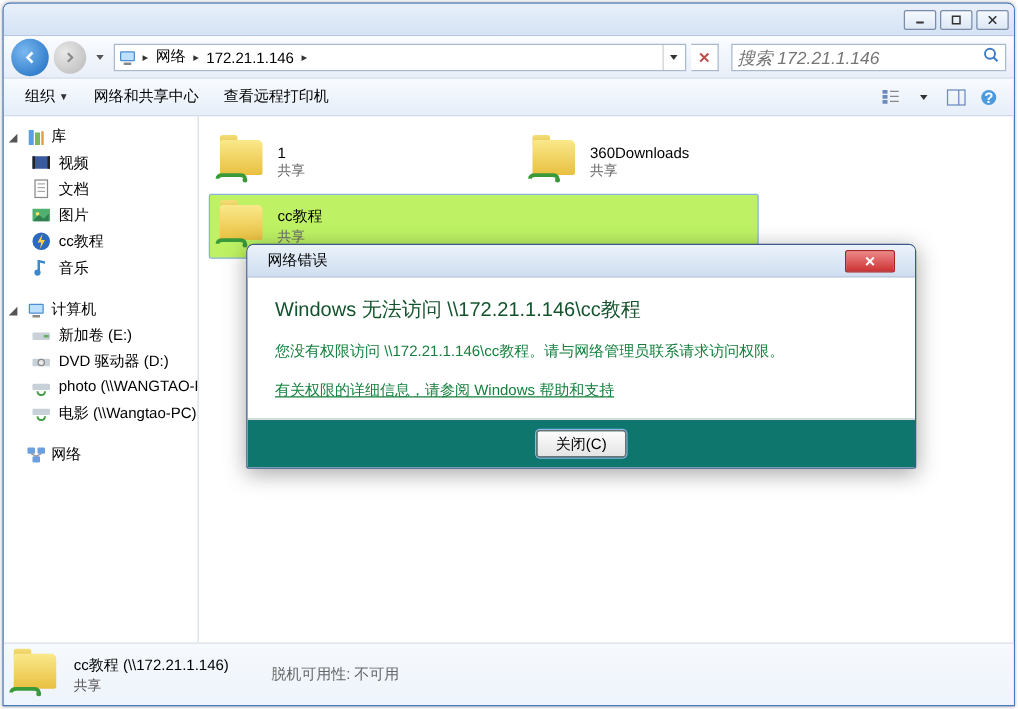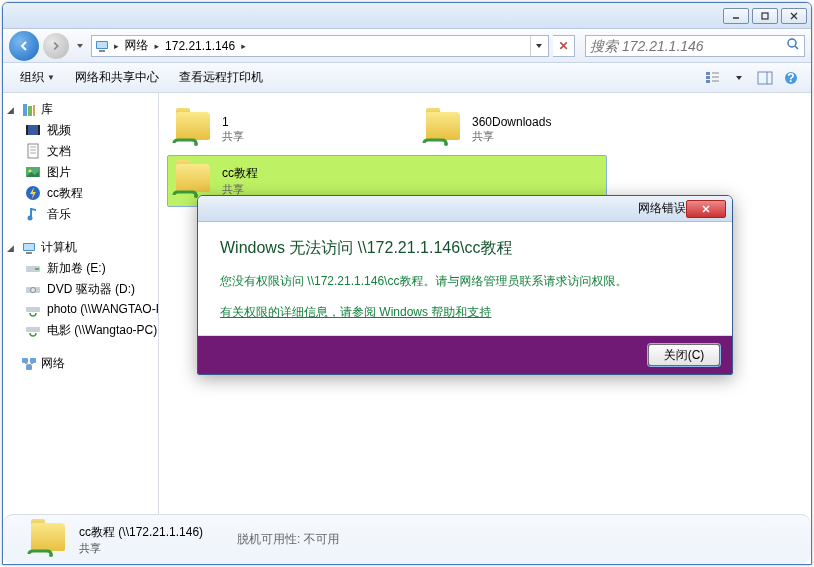--- a/index.html
+++ b/index.html
@@ -40,36 +40,36 @@
 .s-ico { width:16px; height:16px; flex-shrink:0; display:flex; align-items:center; justify-content:center; }
 
 .content { flex:1; padding: 10px 8px; position:relative; display:flex; flex-wrap:wrap; align-content:flex-start; gap: 0; }
 .folder-item { width: 250px; height: 52px; display:flex; align-items:center; gap:8px; padding:4px; cursor:pointer; border:1px solid transparent; border-radius:2px;}
 .folder-item.selected { background:#bef264; border-color:#88b0e0; }
 .folder-ico { width:42px; height:42px; position:relative; }
 .folder-txt { display:flex; flex-direction:column; }
 .folder-name { font-size:12px; }
 .folder-sub { font-size:11px; color:#666; }
 
-.details { height:50px; border-top:1px solid #d8dde6; background:linear-gradient(#f6f9fd,#eef4fb); display:flex; align-items:center; padding: 4px 24px; gap:10px;border-radius:10px; }
+.details { height:50px; border-top:1px solid #d8dde6; background:linear-gradient(#f6f9fd,#eef4fb); display:flex; align-items:center; padding: 4px 4px; gap:10px; }
 .det-ico { width:42px; height:42px; }
 .det-txt { display:flex; flex-direction:column; }
 .det-name { font-size:12px; }
 .det-sub { font-size:11px; color:#555; }
 .det-prop { margin-left:24px; color:#666; font-size:11px; }
 
 .dialog { position:absolute; left:194px; top:192px; width:536px; border:1px solid #3a5a8a; border-radius:6px 6px 2px 2px; background:#fff; box-shadow: 0 4px 18px rgba(0,0,0,0.35); overflow:hidden; }
-.dlg-title { height:26px; background:linear-gradient(#ebf2fa,#cfdef0); display:flex; align-items:center; padding:0 6px; font-size:12px; border-bottom:1px solid #b0c0d8;text-align:right;}
+.dlg-title { height:26px; background:linear-gradient(#ebf2fa,#cfdef0); display:flex; align-items:center; padding:0 16px; font-size:12px; border-bottom:1px solid #b0c0d8;}
 .dlg-title-txt { flex:1; }
 .dlg-close { width:40px; height:18px; background:linear-gradient(#e88,#c33); border:1px solid #a22; border-radius:2px; display:flex; align-items:center; justify-content:center; cursor:pointer; color:#fff; }
 .dlg-body { padding: 16px 22px 14px 22px; }
 .dlg-heading { color:#14532d; font-size:16px; margin-bottom:14px; }
 .dlg-msg { font-size:12px; color:#15803d; margin-bottom:14px; }
 .dlg-link { color:#15803d; text-decoration:underline; font-size:12px; cursor:pointer; }
-.dlg-footer { background:#701a75; border-top:1px solid #ddd; padding:8px 12px; display:flex; justify-content:flex-end; }
+.dlg-footer { background:#0f766e; border-top:1px solid #ddd; padding:8px 12px; display:flex; justify-content:center; }
 .dlg-btn { min-width:72px; height:22px; border:1px solid #707070; background:linear-gradient(#fdfdfd,#e4e4e4); border-radius:3px; cursor:pointer; font-size:12px; box-shadow: 0 0 0 1px #8ab8ea; }
 
 .share-folder { position:relative; width:42px; height:42px; }
 .sf-back { position:absolute; left:4px; top:4px; width:34px; height:28px; background:linear-gradient(#fae88a,#e8c040); border-radius:2px 4px 2px 2px; }
 .sf-tab { position:absolute; left:4px; top:0; width:14px; height:8px; background:linear-gradient(#f4dc78,#e4c850); border-radius:2px 2px 0 0; }
 .sf-pipe { position:absolute; left:0; bottom:2px; width:26px; height:10px; }
 </style>
 </head>
 <body>
 

